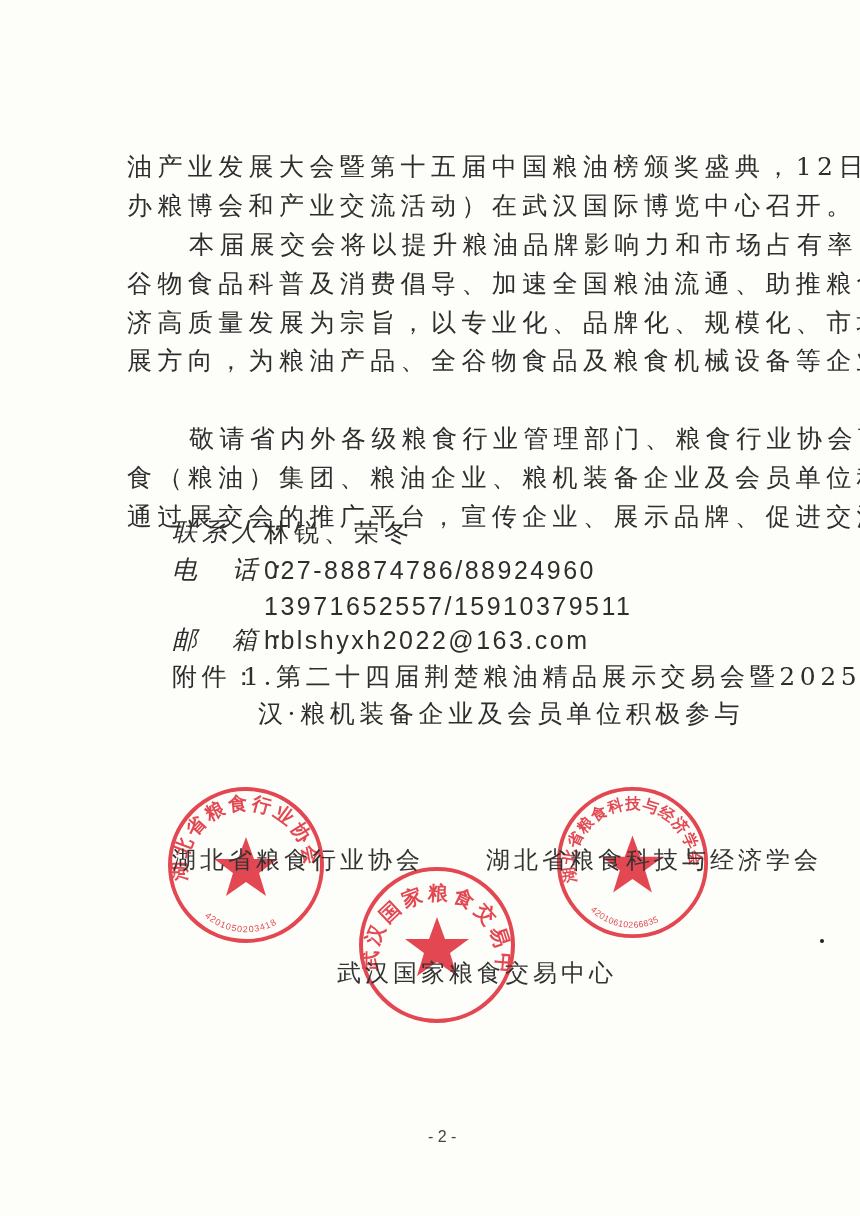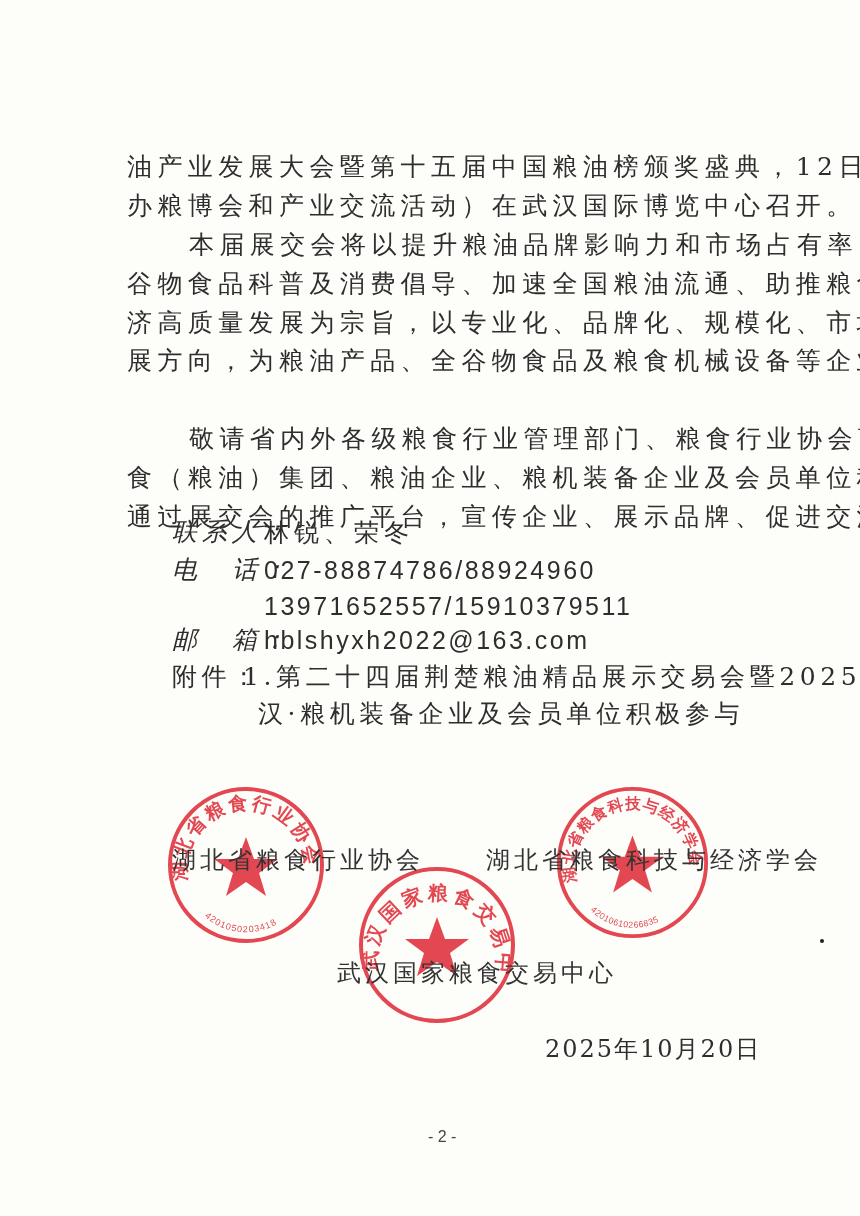--- a/index.html
+++ b/index.html
@@ -87,18 +87,17 @@
       </defs>
     <circle cx="80" cy="80" r="76" fill="none" stroke="#e0303c" stroke-width="4"></circle>
     <polygon points="80,52 88,74 112,74 93,88 100,111 80,97 60,111 67,88 48,74 72,74" fill="#e0303c"></polygon>
     <text font-size="20" fill="#e0303c" font-family="DejaVu Serif, serif" font-weight="bold" letter-spacing="4"><textPath href="#arc3" startOffset="2%">武汉国家粮食交易中心</textPath></text>
   </svg>
 
   <span class="sig" style="left:172px;top:845px">湖北省粮食行业协会</span>
   <span class="sig" style="left:486px;top:845px">湖北省粮食科技与经济学会</span>
   <span class="sig" style="left:337px;top:958px">武汉国家粮食交易中心</span>
 
-  <div class="date">2025年10月20日</div>
 
   <div class="dot"></div>
 
   <div class="pnum">- 2 -</div>
 </div>
 
 </body></html>

